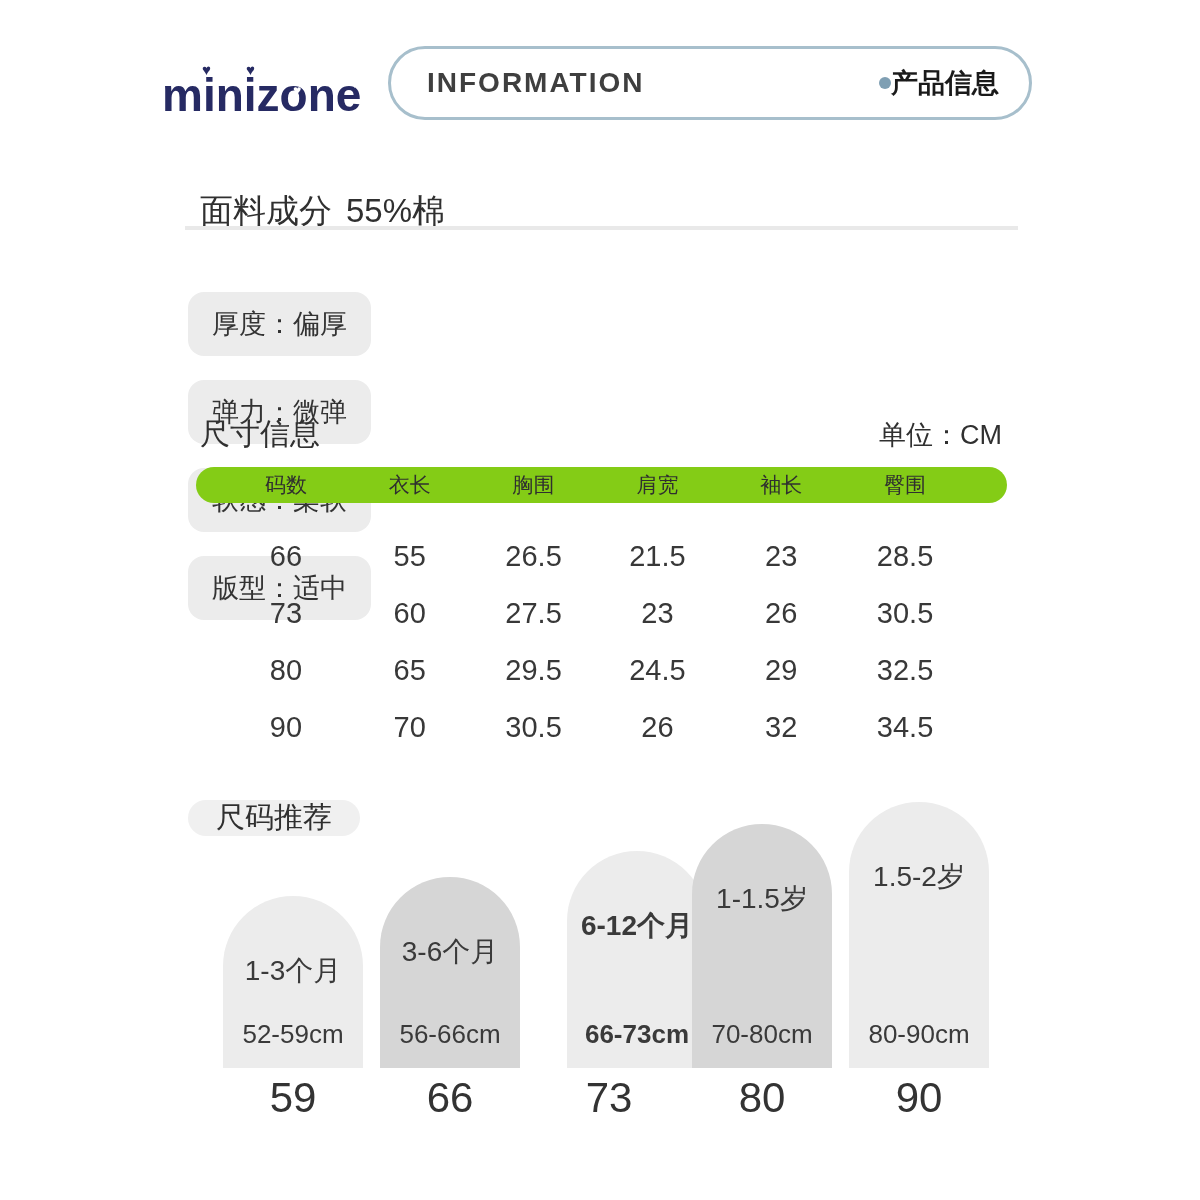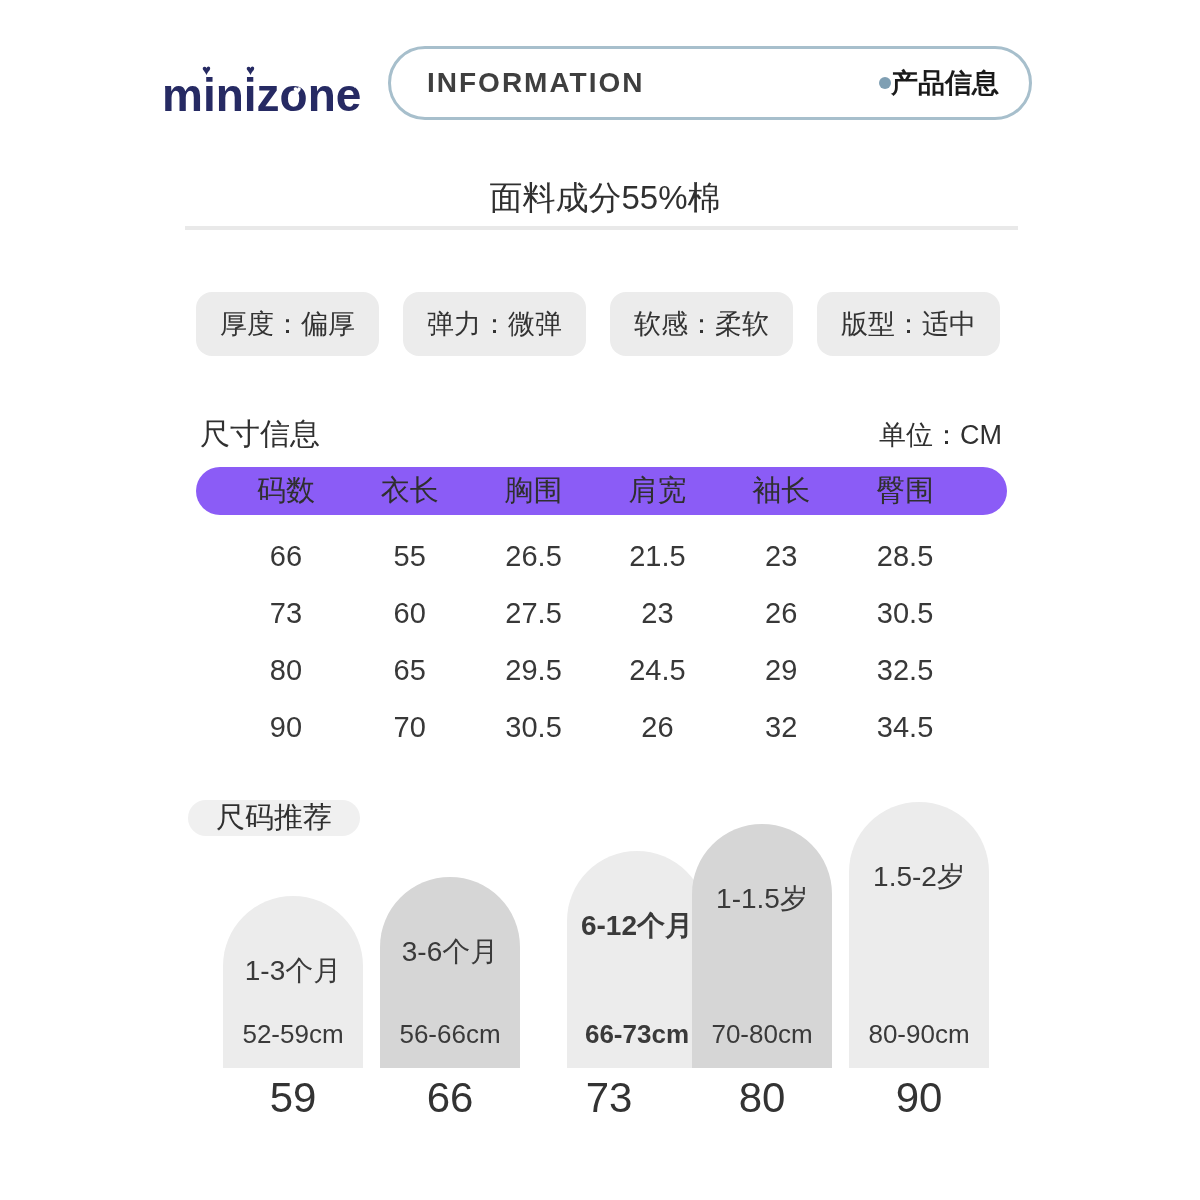--- a/index.html
+++ b/index.html
@@ -28,52 +28,53 @@
     box-sizing:border-box;border:3px solid #a7bfcc;border-radius:40px;
     display:flex;align-items:center;justify-content:space-between;
     padding:0 30px 0 36px;background:#ffffff;
   }
   .info-title{font-size:28px;font-weight:600;letter-spacing:2px;color:#3f3f3f;}
   .badge-wrap{display:flex;align-items:center;}
   .dot{width:12px;height:12px;border-radius:50%;background:#7f9fb3;display:inline-block;}
   .badge-text{font-size:27px;font-weight:800;color:#1a1a1a;}
   
   .fabric-row{
-    position:absolute;left:200px;top:176px;width:810px;
-    display:flex;justify-content:center;align-items:baseline;
+    position:absolute;left:200px;top:189px;width:810px;
+    display:flex;justify-content:flex-start;align-items:baseline;
     font-size:33px;
+    gap:14px;
   }
   .fabric-value{display:flex;gap:26px;}
   .fabric-underline{
     position:absolute;left:185px;top:226px;width:833px;height:4px;
     background:#e9e9e9;
   }
   
-  .attrs{position:absolute;left:196px;top:292px;display:flex;gap:24px;}
+  .attrs{position:absolute;left:188px;top:292px;display:flex;gap:24px;flex-direction:column;}
   .attr-pill{
     width:183px;height:64px;border-radius:16px;background:#ececec;
     display:flex;align-items:center;justify-content:center;
     font-size:27px;color:#333333;
   }
   
   .size-head{
     position:absolute;left:200px;top:414px;width:802px;
     display:flex;justify-content:space-between;align-items:baseline;
   }
   .size-title{font-size:30px;}
   .size-unit{font-size:27px;}
   
   .tbl-grid{
     display:grid;grid-template-columns:repeat(6,1fr);
     box-sizing:border-box;padding:0 40px 0 28px;align-items:center;
     text-align:center;
   }
   .tbl-header{
-    position:absolute;left:196px;top:467px;width:811px;height:48px;
-    border-radius:26px;background:#8b5cf6;font-size:29px;color:#2f2f2f;
+    position:absolute;left:196px;top:467px;width:811px;height:36px;
+    border-radius:26px;background:#84cc16;font-size:21px;color:#2f2f2f;
   }
   .tbl-rows{position:absolute;left:196px;top:528px;width:811px;}
   .tbl-row{height:57px;font-size:29px;color:#383838;}
   
   .rec-title{
     position:absolute;left:188px;top:800px;height:36px;
     display:inline-flex;align-items:center;padding:0 28px;
     border-radius:22px;background:#f0f0f0;font-size:29px;color:#2f2f2f;
   }
   .rec-chart{position:absolute;left:0;top:780px;width:1200px;height:340px;}

